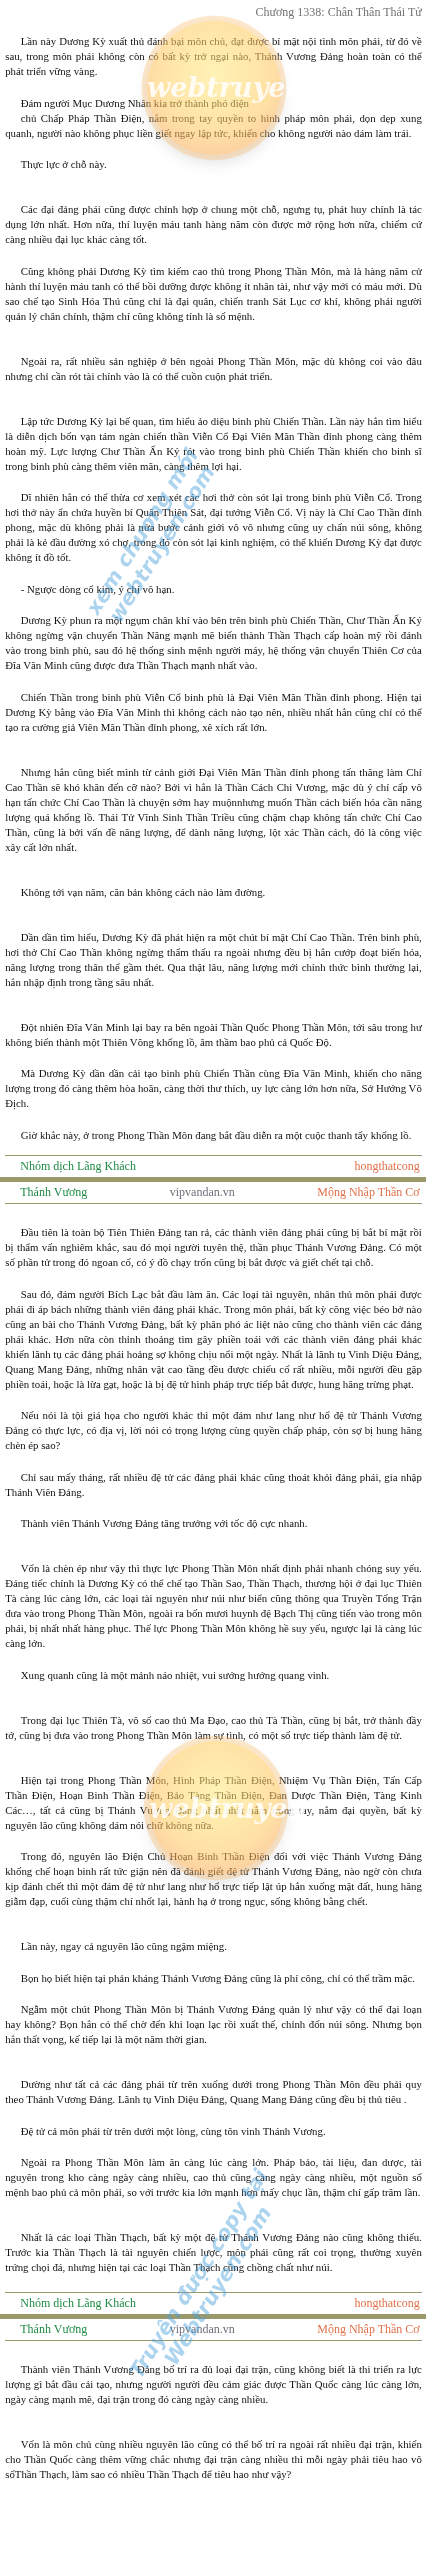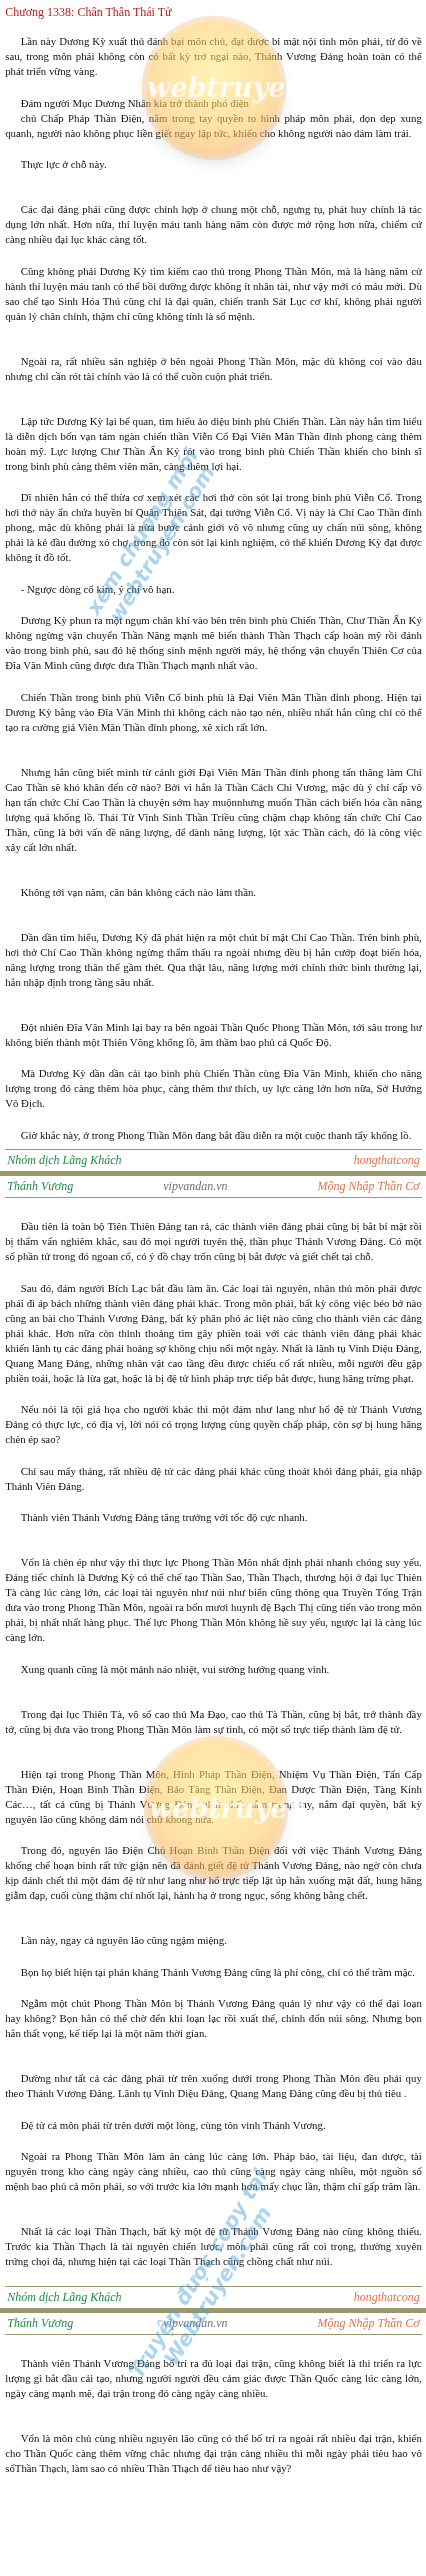--- a/index.html
+++ b/index.html
@@ -5,42 +5,42 @@
   html, body { margin: 0; padding: 0; background: #ffffff; }
   body {
     width: 427px;
     position: relative;
     font-family: "Liberation Serif", "DejaVu Serif", serif;
     color: #111111;
     overflow-x: hidden;
   }
   .page { position: relative; padding: 0 5.2px 0 5.2px; z-index: 1; }
   .chapter-title {
-    text-align: left;
-    color: #b91c1c;
+    text-align: right;
+    color: #737373;
     font-size: 12px;
     margin: 5.2px 0 13.4px 0;
     font-weight: normal;
     line-height: 15.5px;
   }
   .para {
     font-size: 10.8px;
     line-height: 15px;
     text-align: justify;
     text-indent: 15.5px;
     margin: 0 0 16.5px 0;
   }
   .para.tight { margin-bottom: 0; }
   .para.gap-lg { margin-bottom: 30px; }
   .sep-block { margin: 5.2px 0 20.6px 0; }
   .rule-thin { height: 1.5px; background: #9a996b; margin: 0; }
   .rule-thick { height: 5.7px; background: #9a996b; margin: 0 -5.2px; }
   .sep-row {
     display: flex; justify-content: space-between; align-items: center;
-    font-style: italic; font-size: 12px; height: 20.6px; padding: 0 2.1px;
+    font-size: 12px; height: 20.6px; padding: 0 2.1px; margin-left: 13px;
   }
   .green { color: #1f8a45; }
   .orange { color: #e0714a; }
   .gray { color: #6f6f7a; text-align: right; }
   .wm-coin {
     position: absolute; z-index: 2; width: 134px; height: 134px; border-radius: 50%;
     background: radial-gradient(circle at 50% 40%, rgba(255,232,120,0.55) 0%, rgba(255,200,90,0.55) 55%, rgba(240,140,80,0.55) 100%);
     box-shadow: 0 0 0 5.2px rgba(250,190,110,0.35), 0 7.2px 15.5px rgba(0,0,0,0.12);
     pointer-events: none;
     display: flex; align-items: center; flex-direction: row;
@@ -83,25 +83,25 @@
   <p class="para gap-lg">Thực lực ở chỗ này.</p>
   <p class="para">Các đại đảng phái cũng được chỉnh hợp ở chung một chỗ, ngưng tụ, phát huy chính là tác dụng lớn nhất. Hơn nữa, thí luyện máu tanh hàng năm còn được mở rộng hơn nữa, chiếm cứ càng nhiều đại lục khác càng tốt.</p>
   <p class="para gap-lg">Cũng không phải Dương Kỳ tìm kiếm cao thủ trong Phong Thần Môn, mà là hàng năm cử hành thí luyện máu tanh có thể bồi dưỡng được không ít nhân tài, như vậy mới có máu mới. Dù sao chế tạo Sinh Hóa Thú cũng chỉ là đại quân, chiến tranh Sát Lục cơ khí, không phải người quản lý chân chính, thậm chí cũng không tính là số mệnh.</p>
   <p class="para gap-lg">Ngoài ra, rất nhiều sản nghiệp ở bên ngoài Phong Thần Môn, mặc dù không coi vào đâu nhưng chỉ cần rót tài chính vào là có thể cuồn cuộn phát triển.</p>
   <p class="para">Lập tức Dương Kỳ lại bế quan, tìm hiểu ảo diệu binh phù Chiến Thần. Lần này hắn tìm hiểu là diễn dịch bốn vạn tám ngàn chiến thần Viễn Cổ Đại Viên Mãn Thần đỉnh phong càng thêm hoàn mỹ. Lực lượng Chư Thần Ấn Ký rót vào trong binh phù Chiến Thần khiến cho binh sĩ trong binh phù càng thêm viên mãn, càng thêm lợi hại.</p>
   <p class="para">Dĩ nhiên hắn có thể thừa cơ xem xét các hơi thở còn sót lại trong binh phù Viễn Cổ. Trong hơi thở này ẩn chứa huyền bí Quân Thiên Sát, đại tướng Viễn Cổ. Vị này là Chí Cao Thần đỉnh phong, mặc dù không phải là nửa bước cảnh giới vô vô nhưng cũng uy chấn núi sông, không phải là kẻ đầu đường xó chợ, trong đó còn sót lại kinh nghiệm, có thể khiến Dương Kỳ đạt được không ít đồ tốt.</p>
   <p class="para">- Ngược dòng cổ kim, ý chí vô hạn.</p>
   <p class="para">Dương Kỳ phun ra một ngụm chân khí vào bên trên binh phù Chiến Thần, Chư Thần Ấn Ký không ngừng vận chuyển Thần Năng mạnh mẽ biến thành Thần Thạch cấp hoàn mỹ rồi đánh vào trong binh phù, sau đó hệ thống sinh mệnh người máy, hệ thống vận chuyển Thiên Cơ của Đĩa Văn Minh cũng được đưa Thần Thạch mạnh nhất vào.</p>
   <p class="para gap-lg">Chiến Thần trong binh phù Viễn Cổ binh phù là Đại Viên Mãn Thần đỉnh phong. Hiện tại Dương Kỳ bằng vào Đĩa Văn Minh thì không cách nào tạo nên, nhiều nhất hắn cũng chỉ có thể tạo ra cường giả Viên Mãn Thần đỉnh phong, xê xích rất lớn.</p>
   <p class="para gap-lg">Nhưng hắn cũng biết mình từ cảnh giới Đại Viên Mãn  Thần đỉnh phong tấn thăng làm Chí Cao Thần sẽ khó khăn đến cỡ nào? Bởi vì hắn là Thần Cách Chi Vương, mặc dù ý chí cấp vô hạn tấn chức Chí Cao Thần là chuyện sớm hay muộnnhưng muốn Thần cách biến hóa cần năng lượng quá khổng lồ. Thái Tử Vĩnh Sinh Thần Triều cũng chậm chạp không tấn chức Chí Cao Thần, cũng là bởi vấn đề năng  lượng, để dành năng lượng, lột xác Thần cách, đó là công việc xây cất lớn nhất.</p>
-  <p class="para gap-lg">Không tới vạn năm, căn bản không cách nào làm thần.</p>
+  <p class="para gap-lg">Không tới vạn năm, căn bản không cách nào làm đường.</p>
   <p class="para gap-lg">Dần dần tìm hiểu, Dương Kỳ đã phát hiện ra một chút bí mật Chí Cao Thần. Trên binh phù, hơi thở Chí Cao Thần không ngừng thẩm thấu ra ngoài nhưng đều bị hắn cướp đoạt biến hóa, năng lượng trong thân thể gầm thét. Qua thật lâu, năng lượng mới chính thức bình thường lại, hắn nhập định trong tầng sâu nhất.</p>
   <p class="para">Đột nhiên Đĩa Văn Minh lại bay ra bên ngoài Thần Quốc Phong Thần Môn, tới sâu trong hư không biến thành một Thiên Võng khổng lồ, âm thầm bao phủ cả Quốc Độ.</p>
-  <p class="para">Mà Dương Kỳ dần dần cải tạo binh phù Chiến Thần cùng Đĩa Văn Minh, khiến cho năng lượng trong đó càng thêm hòa phục, càng thêm thư thích, uy lực càng lớn hơn nữa, Sở Hướng Vô Địch.</p>
-  <p class="para" style="margin-bottom:6px;">Giờ khắc này, ở trong Phong Thần Môn đang bắt đầu diễn ra một cuộc thanh tẩy khổng lồ.</p>
+  <p class="para">Mà Dương Kỳ dần dần cải tạo binh phù Chiến Thần cùng Đĩa Văn Minh, khiến cho năng lượng trong đó càng thêm hòa hoãn, càng thời thư thích, uy lực càng lớn hơn nữa, Sở Hướng Vô Địch.</p>
+  <p class="para" style="margin-bottom:12px;">Giờ khắc này, ở trong Phong Thần Môn đang bắt đầu diễn ra một cuộc thanh tẩy khổng lồ.</p>
 
   <div class="sep-block">
     <div class="rule-thin"></div>
     <div class="sep-row">
       <span class="green">Nhóm dịch Lãng Khách</span>
       <span class="orange">hongthatcong</span>
     </div>
     <div class="rule-thick"></div>
     <div class="sep-row">
       <span class="green">Thánh Vương</span>

